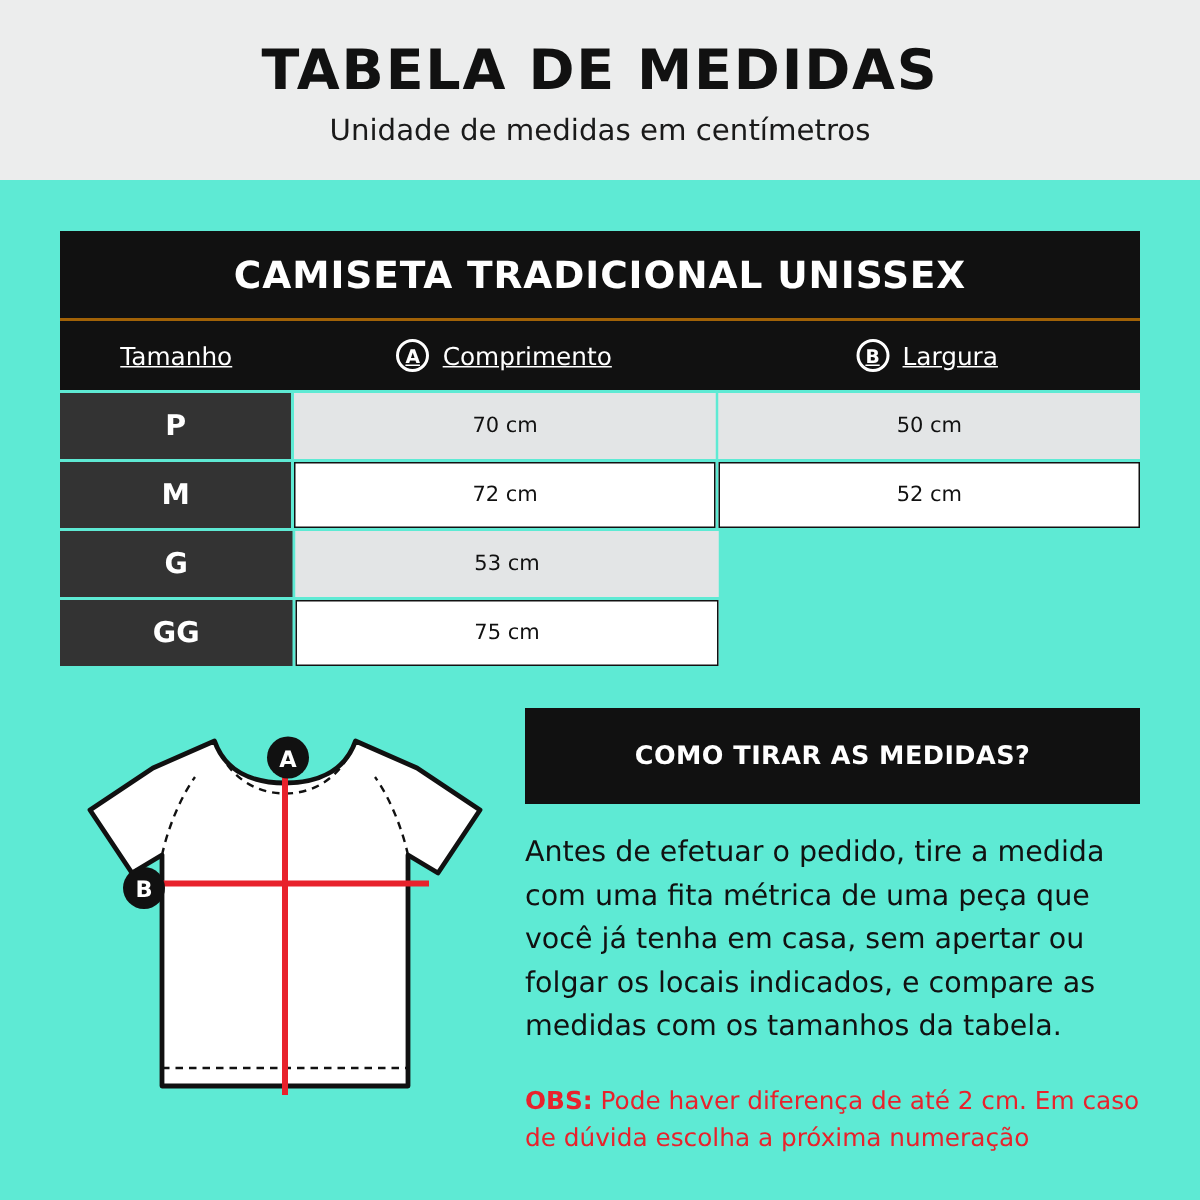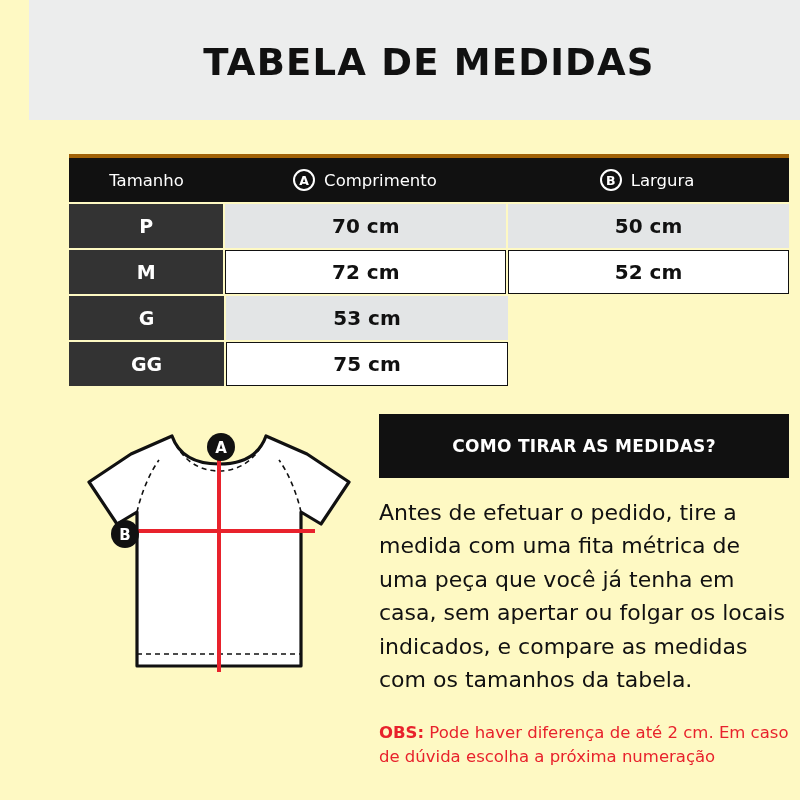--- a/index.html
+++ b/index.html
@@ -6,22 +6,21 @@
   html, body {
     margin: 0; padding: 0;
     width: 800px; height: 800px;
     background: #ffffff;
     font-family: "DejaVu Sans", "Liberation Sans", sans-serif;
     overflow: hidden;
   }
   .page {
     position: relative;
     width: 800px; height: 800px;
-    background: #fef9c3;
-    padding-left: 29px;
+    background: #5eead4;
   }
 
   
   .header {
     width: 800px;
     height: 120px;
     background: #eceded;
     display: flex;
     flex-direction: column;
     align-items: center;
@@ -59,21 +58,22 @@
     font-size: 25px;
     font-weight: 700;
     letter-spacing: 0.6px;
   }
   .table-head {
     background: #111111;
     color: #ffffff;
     height: 48px;
     display: flex;
     align-items: center;
-    border-top: 4px solid #a16207;
+    border-top: 2px solid #a16207;
+    text-decoration: underline;
   }
   .th {
     display: flex;
     align-items: center;
     justify-content: center;
     font-size: 16.5px;
     font-weight: 400;
     height: 100%;
   }
   .th.size { width: 155px; }
@@ -104,22 +104,22 @@
     display: flex;
     align-items: center;
     justify-content: center;
   }
   .cell-val {
     width: 282px;
     margin-left: 2px;
     display: flex;
     align-items: center;
     justify-content: center;
-    font-size: 20px;
-    font-weight: 700;
+    font-size: 14px;
+    font-weight: 400;
     color: #111111;
     border: 1px solid #cfd1d2;
   }
   .row.shade .cell-val { background: #e3e5e6; border-color: #e3e5e6; }
   .row.light .cell-val { background: #ffffff; border: 1px solid #111111; }
 
   
   .bottom {
     display: flex;
     margin: 28px 40px 0 40px;
@@ -140,43 +140,45 @@
     height: 64px;
     display: flex;
     align-items: center;
     justify-content: center;
     font-size: 17px;
     font-weight: 700;
     letter-spacing: 0.3px;
   }
   .info-body {
     margin-top: 18px;
-    font-size: 22px;
+    font-size: 19px;
     line-height: 1.52;
     color: #111111;
   }
   .info-obs {
     margin-top: 24px;
     font-size: 16.5px;
     line-height: 1.5;
     color: #e8222c;
   }
   .info-obs b { font-weight: 700; }
 </style>
 </head>
 <body>
 
 <div class="page">
 
   <div class="header">
     <div class="header-title">TABELA DE MEDIDAS</div>
+    <div class="header-sub">Unidade de medidas em centímetros</div>
   </div>
 
   <div class="table-wrap">
 
+    <div class="table-title">CAMISETA TRADICIONAL UNISSEX</div>
 
     <div class="table-head">
       <div class="th size">Tamanho</div>
       <div class="th meas">
         <span class="circle-badge">A</span>
         <span>Comprimento</span>
       </div>
       <div class="th meas">
         <span class="circle-badge">B</span>
         <span>Largura</span>

